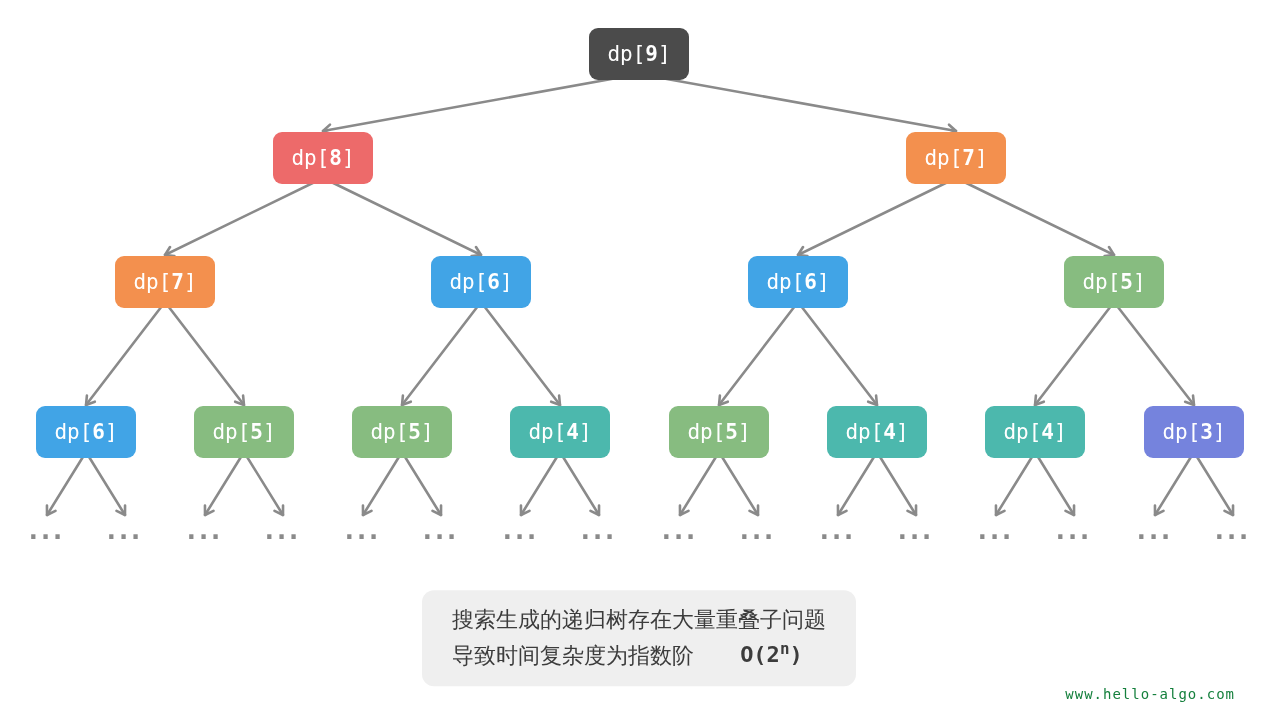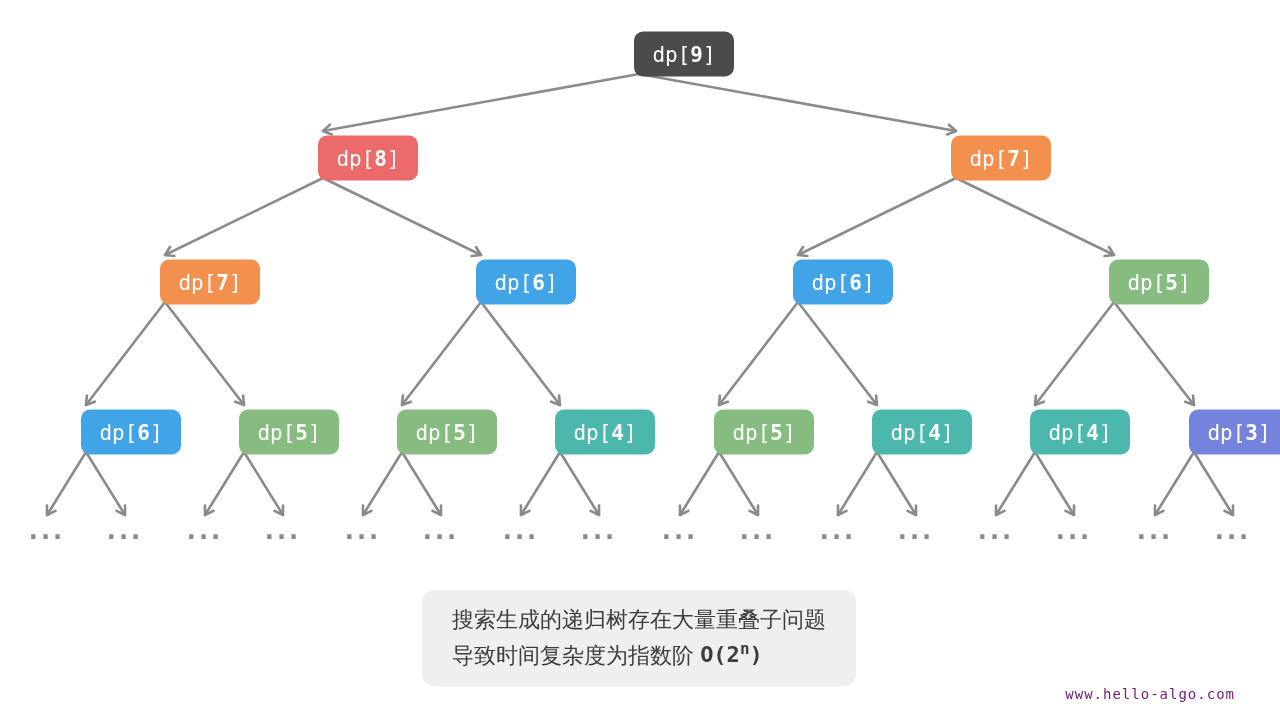--- a/index.html
+++ b/index.html
@@ -1,30 +1,30 @@
 <!DOCTYPE html>
 <html><head>
 <meta charset="utf-8">
 <style>
   html,body{margin:0;padding:0;background:#ffffff;}
   #canvas{position:relative;width:1280px;height:720px;background:#ffffff;overflow:hidden;
           font-family:"Liberation Sans","DejaVu Sans",sans-serif;}
   #edges-svg{position:absolute;left:0;top:0;width:1280px;height:720px;}
-  .node{position:absolute;transform:translate(-50%,-50%);height:45px;min-width:100px;
+  .node{position:absolute;transform:translate(-50%,-50%);height:52px;min-width:100px;
         padding:0 14px;border-radius:9px;color:#ffffff;box-sizing:border-box;
         font-family:"DejaVu Sans Mono","Liberation Mono",monospace;font-size:21px;font-weight:500;
-        display:flex;align-items:center;justify-content:center;white-space:nowrap;margin-left:45px;}
+        display:flex;align-items:center;justify-content:center;white-space:nowrap;}
   .node b{font-weight:800;}
   .ellipsis{position:absolute;transform:translate(-50%,-50%);
             font-family:"DejaVu Sans","Liberation Sans",sans-serif;
             font-size:24px;font-weight:700;letter-spacing:3px;line-height:1;}
   .caption{position:absolute;left:639px;top:638px;transform:translate(-50%,-50%);
            border-radius:12px;padding:13px 30px;text-align:left;
            font-size:22px;line-height:1.55;white-space:nowrap;}
-  .caption .mono{font-family:"DejaVu Sans Mono","Liberation Mono",monospace;font-weight:600;}
+  .caption .mono{font-family:"DejaVu Sans Mono","Liberation Mono",monospace;font-weight:600;margin-left:40px;}
   .caption sup{font-weight:800;font-size:0.72em;}
   .watermark{position:absolute;right:45px;bottom:18px;
              font-family:"DejaVu Sans Mono","Liberation Mono",monospace;
              font-size:14px;letter-spacing:1px;}
 </style>
 </head>
 <body>
 
 <div id="canvas">
 
@@ -158,15 +158,15 @@
         <b>3</b>
         <span>]</span>
       </div>
     </div>
 
   <div class="caption" style="background: rgb(239, 239, 239); color: rgb(60, 60, 60);">
     <div>搜索生成的递归树存在大量重叠子问题</div>
     <div><span>导致时间复杂度为指数阶 </span><span class="mono"><span>O(2</span><sup>n</sup><span>)</span></span></div>
   </div>
 
-  <div class="watermark" style="color: #701a75;">www.hello-algo.com</div>
+  <div class="watermark" style="color: #15803d;">www.hello-algo.com</div>
 
 </div>
 
 </body></html>

